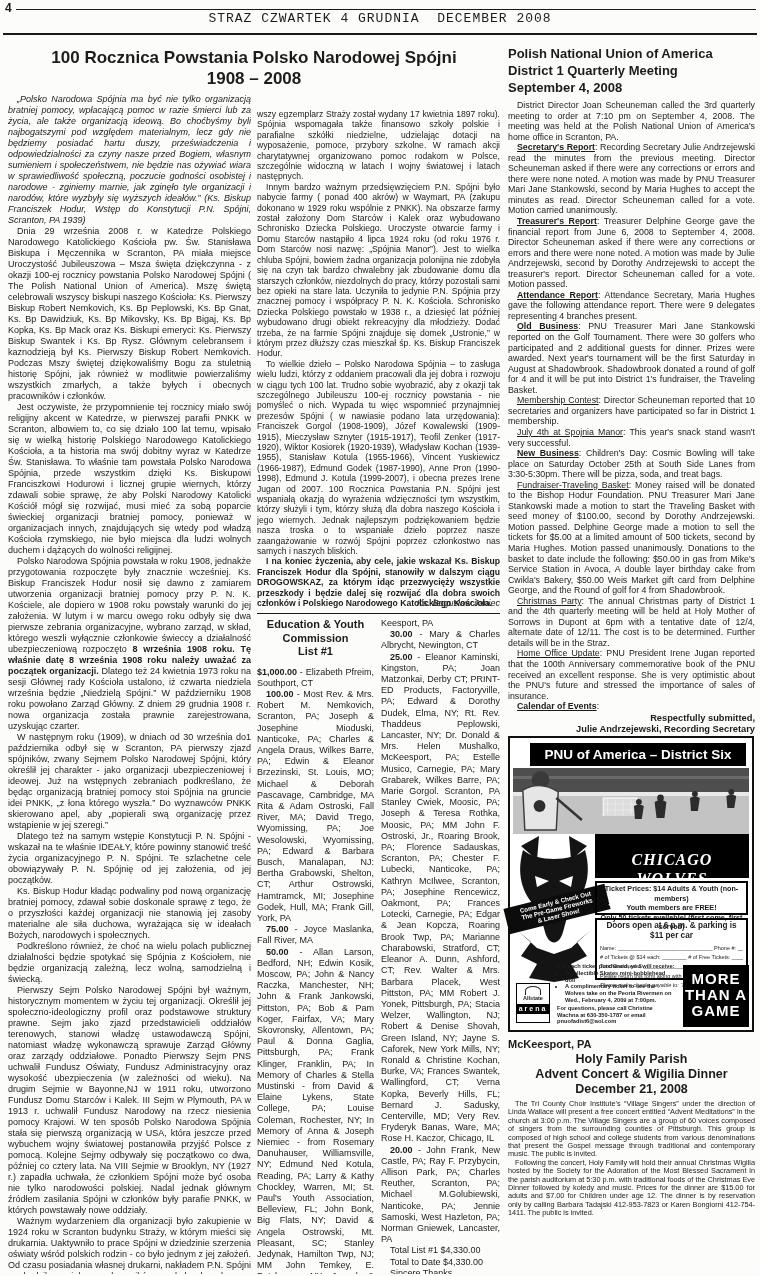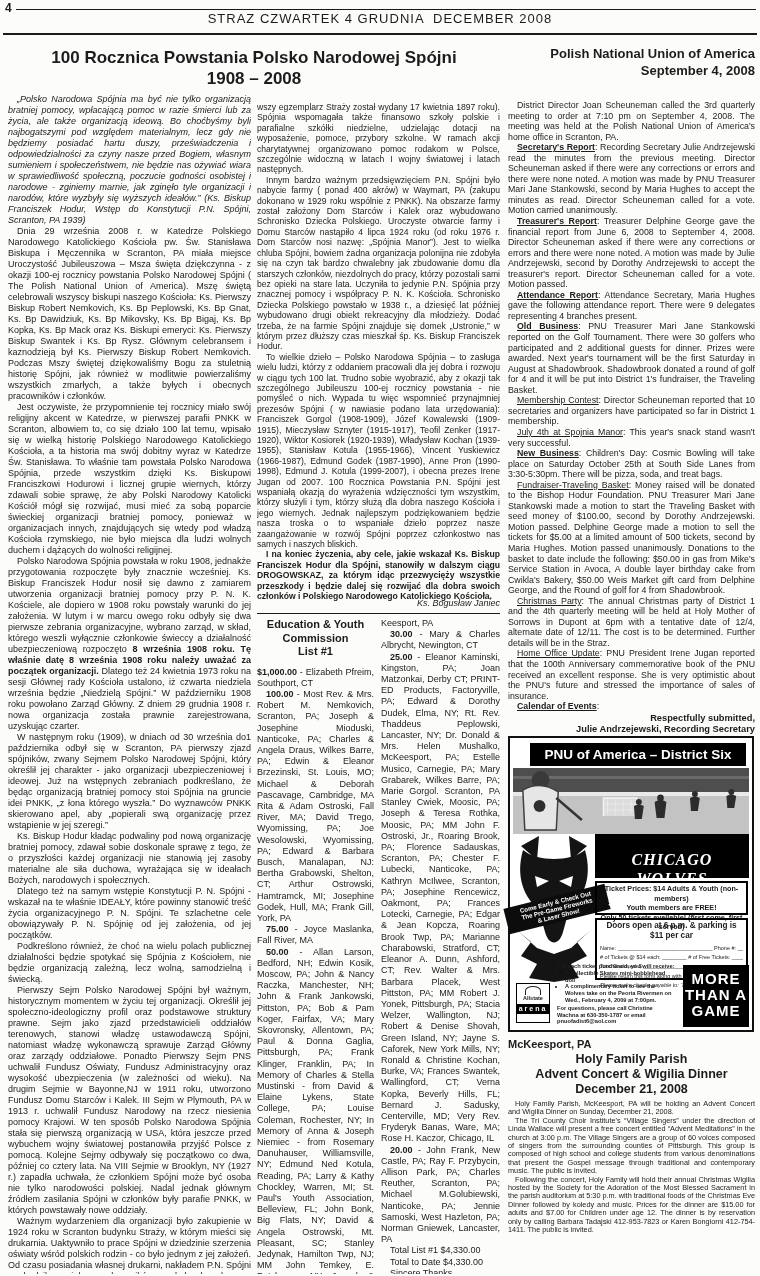--- a/index.html
+++ b/index.html
@@ -1,46 +1,46 @@
 <!DOCTYPE html>
 <html><head>
 <meta charset="utf-8">
 <style>
   html,body{margin:0;padding:0}
   body{width:760px;height:1276px;position:relative;background:#fcfcfb;color:#1c1c1c;
        font-family:"Liberation Sans",sans-serif;overflow:hidden}
   .rule{position:absolute;background:#1a1a1a}
   #pageno{position:absolute;left:5px;top:1px;font-size:12px;font-weight:bold}
   #masthead{position:absolute;left:0;right:0;top:11px;text-align:center;
-            font-family:Liberation Sans, sans-serif;font-size:13px;letter-spacing:1px;white-space:pre}
+            font-family:Liberation Mono, monospace;font-size:13px;letter-spacing:1px;white-space:pre}
   #rule-top{left:16px;right:4px;top:9px;height:1px}
   #rule-mast{left:3px;right:3px;top:33px;height:2px}
 
   #title-left{position:absolute;left:8px;top:47px;width:492px;text-align:center;
               font-weight:bold;font-size:17px;line-height:21px}
   .col{position:absolute;overflow:hidden}
   .col p{margin:0;text-align:justify;text-indent:9px}
   #col1{left:8px;top:94px;width:243px;height:1180px;font-size:9px;line-height:11px}
-  #col2{left:257px;top:102px;width:243px;height:505px;font-size:8.6px;line-height:10.4px}
+  #col2{left:257px;top:109px;width:243px;height:505px;font-size:8.6px;line-height:10.4px}
   .i{font-style:italic}
   .b{font-weight:bold}
   .first{text-indent:0 !important}
   #signature{position:absolute;left:257px;top:598px;width:243px;text-align:right;
              font-style:italic;font-size:9px}
   #edu-divider{left:257px;width:243px;top:613px;height:1px}
 
   .educol{font-size:9px;line-height:11.2px}
   #edu-a{left:257px;top:618px;width:117px;height:656px}
   #edu-b{left:381px;top:618px;width:119px;height:656px}
   .edu-header{text-align:center;font-weight:bold;font-size:11px;line-height:13.5px;margin-bottom:8px}
   .entry{margin:0;text-align:justify;text-indent:7px}
   .amt{font-weight:bold}
   .totline{margin:0;text-indent:0;text-align:left}
 
-  #right-title{position:absolute;left:508px;top:45px;width:247px;text-align:right;
+  #right-title{position:absolute;left:508px;top:45px;width:247px;text-align:left;
                font-weight:bold;font-size:13px;line-height:17px}
   #meeting{left:508px;top:100px;width:247px;height:612px;font-size:8.8px;line-height:10.55px}
   .mp{margin:0;text-align:justify;text-indent:9px}
   .mlead{font-weight:bold;text-decoration:underline}
   .ul .mlead{font-weight:normal}
   .cal{text-indent:0 !important}
   #submitted{position:absolute;left:508px;top:713px;width:247px;text-align:right;
              font-weight:bold;font-size:9.3px;line-height:11px}
 
   
@@ -100,22 +100,22 @@
   <div>1908 – 2008</div>
 </div>
 
 <div id="col1" class="col">
 
 <p class="para i">„Polsko Narodowa Spójnia ma być nie tylko organizacją bratniej pomocy, wpłacającą pomoc w razie śmierci lub za życia, ale także organizacją ideową. Bo choćbyśmy byli najbogatszymi pod względem materialnym, lecz gdy nie będziemy posiadać hartu duszy, przeświadczenia i odpowiedzialności za czyny nasze przed Bogiem, własnym sumieniem i społeczeństwem, nie będzie nas ożywiać wiara w sprawiedliwość społeczną, poczucie godności osobistej i narodowe - zginiemy marnie, jak zginęło tyle organizacji i narodów, które wyzbyły się wyższych ideałów.” (Ks. Biskup Franciszek Hodur, Wstęp do Konstytucji P.N. Spójni, Scranton, PA 1939)</p>
     <p class="para">Dnia 29 września 2008 r. w Katedrze Polskiego Narodowego Katolickiego Kościoła pw. Św. Stanisława Biskupa i Męczennika w Scranton, PA miała miejsce Uroczystość Jubileuszowa – Msza święta dziękczynna - z okazji 100-ej rocznicy powstania Polsko Narodowej Spójni ( The Polish National Union of America). Mszę świętą celebrowali wszyscy biskupi naszego Kościoła: Ks. Pierwszy Biskup Robert Nemkovich, Ks. Bp Peplowski, Ks. Bp Gnat, Ks. Bp Dawidziuk, Ks. Bp Mikovsky, Ks. Bp Bigaj, Ks. Bp Kopka, Ks. Bp Mack oraz Ks. Biskupi emeryci: Ks. Pierwszy Biskup Swantek i Ks. Bp Rysz. Głównym celebransem i kaznodzieją był Ks. Pierwszy Biskup Robert Nemkovich. Podczas Mszy świętej dziękowaliśmy Bogu za stuletnią historię Spójni, jak również w modlitwie powierzaliśmy wszystkich zmarłych, a także byłych i obecnych pracowników i członków.</p>
     <p class="para">Jest oczywiste, że przypomnienie tej rocznicy miało swój religijny akcent w Katedrze, w pierwszej parafii PNKK w Scranton, albowiem to, co się działo 100 lat temu, wpisało się w wielką historię Polskiego Narodowego Katolickiego Kościoła, a ta historia ma swój dobitny wyraz w Katedrze Św. Stanisława. To właśnie tam powstała Polsko Narodowa Spójnia, przede wszystkim dzięki Ks. Biskupowi Franciszkowi Hodurowi i licznej grupie wiernych, którzy zdawali sobie sprawę, że aby Polski Narodowy Katolicki Kościół mógł się rozwijać, musi mieć za sobą poparcie świeckiej organizacji bratniej pomocy, ponieważ w organizacjach innych, znajdujących się wtedy pod władzą Kościoła rzymskiego, nie było miejsca dla ludzi wolnych duchem i dążących do wolności religijnej.</p>
     <p class="para"><span>Polsko Narodowa Spójnia powstała w roku 1908, jednakże przygotowania rozpoczęte były znacznie wcześniej. Ks. Biskup Franciszek Hodur nosił się dawno z zamiarem utworzenia organizacji bratniej pomocy przy P. N. K. Kościele, ale dopiero w 1908 roku powstały warunki do jej założenia. W lutym i w marcu owego roku odbyły się dwa pierwsze zebrania organizacyjne, wybrano zarząd, w skład, którego weszli wyłącznie członkowie świeccy a działalność ubezpieczeniową rozpoczęto </span><span class="b">8 września 1908 roku. Tę właśnie datę 8 września 1908 roku należy uważać za początek organizacji.</span><span> Dlatego też 24 kwietnia 1973 roku na sesji Głównej rady Kościoła ustalono, iż czwarta niedziela września będzie „Niedzielą Spójni.” W październiku 1908 roku powołano Zarząd Główny. Z dniem 29 grudnia 1908 r. nowa organizacja została prawnie zarejestrowana, uzyskując czarter.</span></p>
     <p class="para">W następnym roku (1909), w dniach od 30 września do1 października odbył się w Scranton, PA pierwszy zjazd spójników, zwany Sejmem Polsko Narodowej Spójni, który określił jej charakter - jako organizacji ubezpieczeniowej i ideowej. Już na wstępnych zebraniach podkreślano, że będąc organizacją bratniej pomocy stoi Spójnia na gruncie idei PNKK, „z łona którego wyszła.” Do wyznawców PNKK skierowano apel, aby „popierali swą organizację przez wstąpienie w jej szeregi.”</p>
+    <p class="para">Dlatego też na samym wstępie Konstytucji P. N. Spójni - wskazał na te właśnie IDEAŁY, które powinny stanowić treść życia organizacyjnego P. N. Spójni. Te szlachetne cele obowiązywały P. N. Spójnię od jej założenia, od jej początków.</p>
     <p class="para">Ks. Biskup Hodur kładąc podwaliny pod nową organizację bratniej pomocy, zdawał sobie doskonale sprawę z tego, że o przyszłości każdej organizacji nie stanowią jej zasoby materialne ale siła duchowa, wyrażająca się w ideałach Bożych, narodowych i społecznych.</p>
-    <p class="para">Dlatego też na samym wstępie Konstytucji P. N. Spójni - wskazał na te właśnie IDEAŁY, które powinny stanowić treść życia organizacyjnego P. N. Spójni. Te szlachetne cele obowiązywały P. N. Spójnię od jej założenia, od jej początków.</p>
     <p class="para">Podkreślono również, że choć na wielu polach publicznej działalności będzie spotykać się Spójnia z Kościołem, nie będzie organizacją zależną, lecz wolną, samodzielną i świecką.</p>
     <p class="para">Pierwszy Sejm Polsko Narodowej Spójni był ważnym, historycznym momentem w życiu tej organizacji. Określił jej społeczno-ideologiczny profil oraz podstawowe struktury prawne. Sejm jako zjazd przedstawicieli oddziałów terenowych, stanowi władzę ustawodawczą Spójni, natomiast władzę wykonawczą sprawuje Zarząd Główny oraz zarządy oddziałowe. Ponadto Pierwszy Sejm PNS uchwalił Fundusz Oświaty, Fundusz Administracyjny oraz wysokość ubezpieczenia (w zależności od wieku). Na drugim Sejmie w Bayonne,NJ w 1911 roku, utworzono Fundusz Domu Starców i Kalek. III Sejm w Plymouth, PA w 1913 r. uchwalił Fundusz Narodowy na rzecz niesienia pomocy Krajowi. W ten sposób Polsko Narodowa Spójnia stała się pierwszą organizacją w USA, która jeszcze przed wybuchem wojny światowej postanowiła przyjść Polsce z pomocą. Kolejne Sejmy odbywały się początkowo co dwa, później co cztery lata. Na VIII Sejmie w Brooklyn, NY (1927 r.) zapadła uchwała, że członkiem Spójni może być osoba nie tylko narodowości polskiej. Nadal jednak głównym źródłem zasilania Spójni w członków były parafie PNKK, w których powstawały nowe oddziały.</p>
     <p class="para">Ważnym wydarzeniem dla organizacji było zakupienie w 1924 roku w Scranton budynku Straży, w którym mieści się drukarnia. Uaktywniło to prace Spójni w dziedzinie szerzenia oświaty wśród polskich rodzin - co było jednym z jej założeń. Od czasu posiadania własnej drukarni, nakładem P.N. Spójni wychodziło wiele podręczników szkolnych, broszur religijnych i społecznych, polskich dzieł literackich oraz periodyki kościelne. Tygodnik „Straż” stał się naczelnym organem prasowym Spójni - jako pismo bezpartyjne, poświęcone sprawom ogólnopolskim, narodowym, kulturalnym i społecznym. (Pier-</p>
   </div>
 
 <div id="col2" class="col">
 
 <p class="para first">wszy egzemplarz Straży został wydany 17 kwietnia 1897 roku). Spójnia wspomagała także finansowo szkoły polskie i parafialne szkółki niedzielne, udzielając dotacji na wyposażenie, pomoce, przybory szkolne. W ramach akcji charytatywnej organizowano pomoc rodakom w Polsce, szczególnie widoczną w latach I wojny światowej i latach następnych.</p>
     <p class="para">Innym bardzo ważnym przedsięwzięciem P.N. Spójni było nabycie farmy ( ponad 400 akrów) w Waymart, PA (zakupu dokonano w 1929 roku wspólnie z PNKK). Na obszarze farmy został założony Dom Starców i Kalek oraz wybudowano Schronisko Dziecka Polskiego. Uroczyste otwarcie farmy i Domu Starców nastąpiło 4 lipca 1924 roku (od roku 1976 r. Dom Starców nosi nazwę: „Spójnia Manor”). Jest to wielka chluba Spójni, bowiem żadna organizacja polonijna nie zdobyła się na czyn tak bardzo chwalebny jak zbudowanie domu dla starszych członków, niezdolnych do pracy, którzy pozostali sami bez opieki na stare lata. Uczyniła to jedynie P.N. Spójnia przy znacznej pomocy i współpracy P. N. K. Kościoła. Schronisko Dziecka Polskiego powstało w 1938 r., a dziesięć lat później wybudowano drugi obiekt rekreacyjny dla młodzieży. Dodać trzeba, że na farmie Spójni znajduje się domek „Ustronie,” w którym przez dłuższy czas mieszkał śp. Ks. Biskup Franciszek Hodur.</p>
     <p class="para">To wielkie dzieło – Polsko Narodowa Spójnia – to zasługa wielu ludzi, którzy z oddaniem pracowali dla jej dobra i rozwoju w ciągu tych 100 lat. Trudno sobie wyobrazić, aby z okazji tak szczególnego Jubileuszu 100-ej rocznicy powstania - nie pomyśleć o nich. Wypada tu więc wspomnieć przynajmniej prezesów Spójni ( w nawiasie podano lata urzędowania): Franciszek Gorgol (1908-1909), Józef Kowalewski (1909-1915), Mieczysław Sznyter (1915-1917), Teofil Zenker (1917-1920), Wiktor Kosiorek (1920-1939), Władysław Kochan (1939-1955), Stanisław Kotula (1955-1966), Vincent Yuskiewicz (1966-1987), Edmund Godek (1987-1990), Anne Pron (1990-1998), Edmund J. Kotula (1999-2007), i obecna prezes Irene Jugan od 2007. 100 Rocznica Powstania P.N. Spójni jest wspaniałą okazją do wyrażenia wdzięczności tym wszystkim, którzy służyli i tym, którzy służą dla dobra naszego Kościoła i jego wiernych. Jednak najlepszym podziękowaniem będzie nasza troska o to wspaniałe dzieło poprzez nasze zaangażowanie w rozwój Spójni poprzez członkostwo nas samych i naszych bliskich.</p>
@@ -151,20 +151,21 @@
   <div>
 
   <p class="totline">Total List #1    $4,330.00</p>
       <p class="totline">Total to Date  $4,330.00</p>
       <p class="totline">Sincere Thanks,</p>
     </div>
 </div>
 
 <div id="right-title">
   <div>Polish National Union of America</div>
+  <div>District 1 Quarterly Meeting</div>
   <div>September 4, 2008</div>
 </div>
 
 <div id="meeting" class="col">
 
 <p class="mp"><span class="mlead"></span><span>District Director Joan Scheuneman called the 3rd quarterly meeting to order at 7:10 pm on September 4, 2008. The meeting was held at the Polish National Union of America's home office in Scranton, PA.</span></p>
     <p class="mp"><span class="mlead">Secretary's Report</span><span>: Recording Secretary Julie Andrzejewski read the minutes from the previous meeting. Director Scheuneman asked if there were any corrections or errors and there were none noted. A motion was made by PNU Treasurer Mari Jane Stankowski, second by Maria Hughes to accept the minutes as read. Director Scheuneman called for a vote. Motion carried unanimously.</span></p>
     <p class="mp"><span class="mlead">Treasurer's Report</span><span>: Treasurer Delphine George gave the financial report from June 6, 2008 to September 4, 2008. Director Scheuneman asked if there were any corrections or errors and there were none noted. A motion was made by Julie Andrzejewski, second by Dorothy Andrzejewski to accept the treasurer's report. Director Scheuneman called for a vote. Motion passed.</span></p>
     <p class="mp"><span class="mlead">Attendance Report</span><span>: Attendance Secretary, Maria Hughes gave the following attendance report. There were 9 delegates representing 4 branches present.</span></p>
     <p class="mp"><span class="mlead">Old Business</span><span>: PNU Treasurer Mari Jane Stankowski reported on the Golf Tournament. There were 30 golfers who participated and 2 additional guests for dinner. Prizes were awarded. Next year's tournament will be the first Saturday in August at Shadowbrook. Shadowbrook donated a round of golf for 4 and it will be put into District 1's fundraiser, the Traveling Basket.</span></p>
@@ -280,16 +281,15 @@
 <div id="mckeesport">McKeesport, PA</div>
 
 <div id="holy-title">
   <div>Holy Family Parish</div>
   <div>Advent Concert &amp; Wigilia Dinner</div>
   <div>December 21, 2008</div>
 </div>
 
 <div id="holy-text" class="col">
 
-<p class="para">Holy Family Parish, McKeesport, PA will be holding an Advent Concert and Wigilia Dinner on Sunday, December 21, 2008.</p>
     <p class="para">The Tri County Choir Institute's “Village Singers” under the direction of Linda Wallace will present a free concert entitled “Advent Meditations” in the church at 3:00 p.m. The Village Singers are a group of 60 voices composed of singers from the surrounding counties of Pittsburgh. This group is composed of high school and college students from various denominations that present the Gospel message through traditional and contemporary music. The public is invited.</p>
     <p class="para">Following the concert, Holy Family will hold their annual Christmas Wigilia hosted by the Society for the Adoration of the Most Blessed Sacrament in the parish auditorium at 5:30 p.m. with traditional foods of the Christmas Eve Dinner followed by koledy and music. Prices for the dinner are $15.00 for adults and $7.00 for Children under age 12. The dinner is by reservation only by calling Barbara Tadajski 412-953-7823 or Karen Bongiorni 412-754-1411. The public is invited.</p>
   </div>
 
 </body></html>

